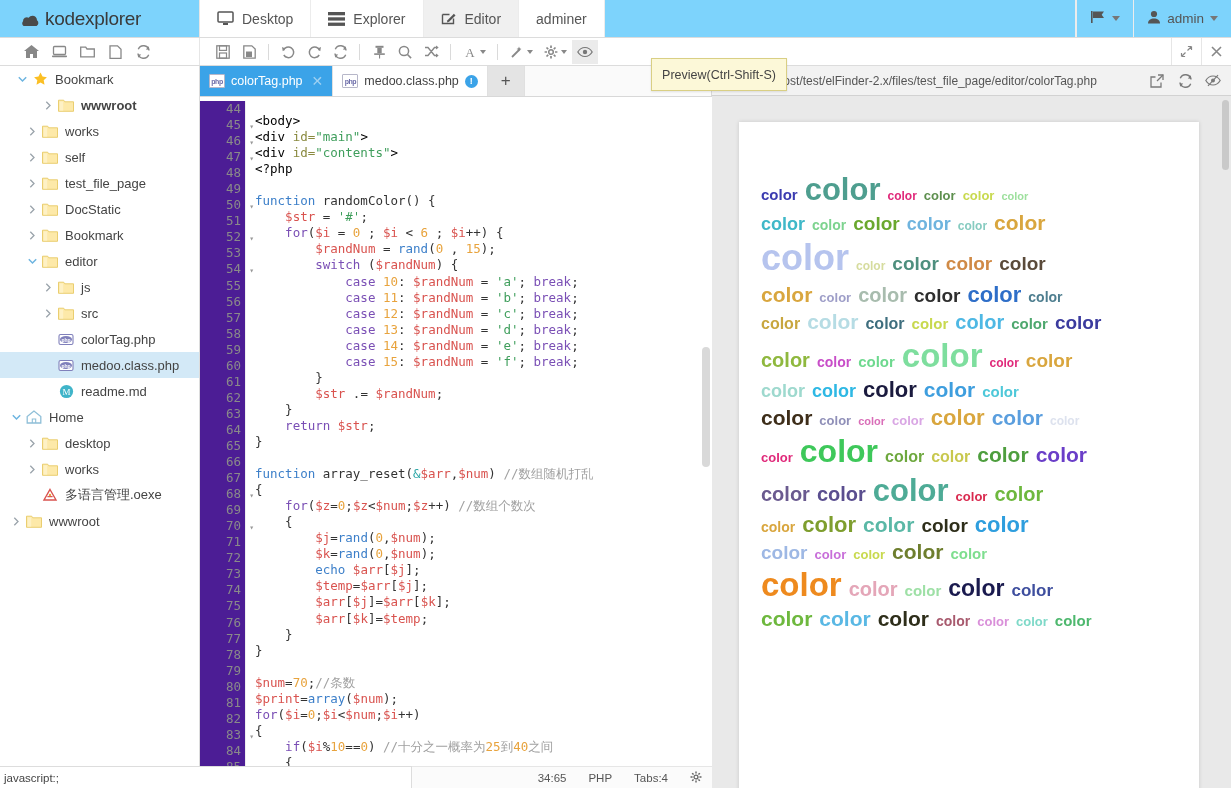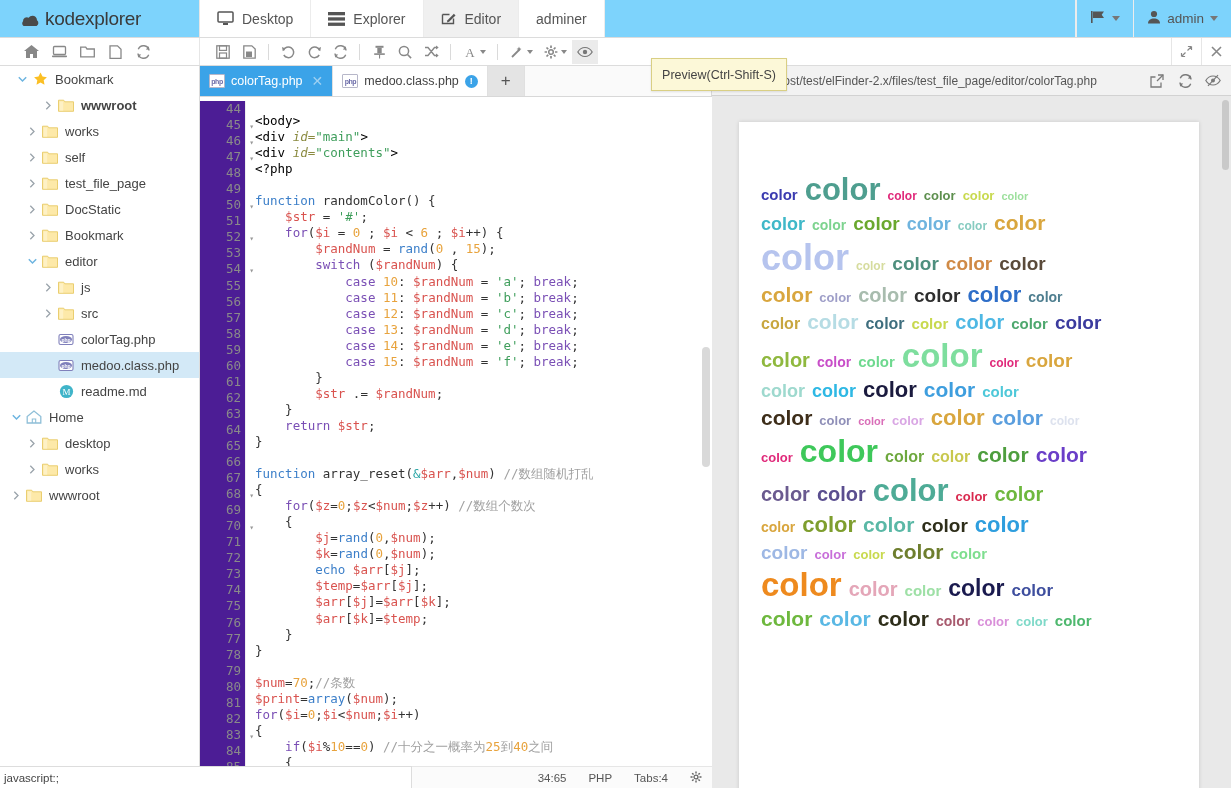--- a/index.html
+++ b/index.html
@@ -145,21 +145,21 @@
   }
   .cl { height:16.05px; }
   
   .k   { color:#7a4fb5; } 
   .fn  { color:#3c7fc9; }
   .var { color:#d9534f; }
   .str { color:#3f9e5c; }
   .num { color:#e8a33d; }
   .cm  { color:#a0a0a0; }
   .tag { color:#000000; }
-  .att { color:#8a8a3f;font-style:italic; }
+  .att { color:#8a8a3f; }
   .cyan{ color:#2aa5a5; }
 
   #vscroll {
     position:absolute; right:2px; top:250px; width:8px; height:120px;
     background:#d9d9d9; border-radius:4px; cursor:pointer;
   }
 
   #statusbar {
     position:absolute; bottom:0; left:0; width:512px; height:22px;
     background:#fbfbfb; border-top:1px solid #e6e6e6;
@@ -620,20 +620,31 @@
           <path d="M1.3 .8L5 4.5 1.3 8.2" fill="none" stroke="#9aa3ab" stroke-width="1.3"></path>
         </svg>
       </span>
       <span class="ico">
         <svg width="16" height="13" viewBox="0 0 16 13">
           <path d="M.5 1.2h5.2l1.1 1.6h8.7v9.5H.5z" fill="#fde9a9" stroke="#e8c964" stroke-width=".9"></path>
           <path d="M1.6 2.4h3.6v9.3H1.6z" fill="#fdf3cf" opacity=".75"></path>
         </svg>
       </span>
       <span class="lbl">works</span>
+    </div>
+    <div class="trow" style="padding-left: 24px;">
+      <span class="arrow"></span>
+      <span class="ico">
+        <svg width="16" height="14" viewBox="0 0 16 14">
+          <path d="M8 1.5L14 12H2z" fill="none" stroke="#d9534f" stroke-width="1.4"></path>
+          <path d="M5.4 8.6h5.2" stroke="#d9534f" stroke-width="1.3"></path>
+          <circle cx="8" cy="7" r="1.2" fill="#e8a33d"></circle>
+        </svg>
+      </span>
+      <span class="lbl">多语言管理.oexe</span>
     </div>
     <div class="trow" style="padding-left: 8px;">
       <span class="arrow">
         <svg width="7" height="9" viewBox="0 0 7 9">
           <path d="M1.3 .8L5 4.5 1.3 8.2" fill="none" stroke="#9aa3ab" stroke-width="1.3"></path>
         </svg>
       </span>
       <span class="ico">
         <svg width="16" height="13" viewBox="0 0 16 13">
           <path d="M.5 1.2h5.2l1.1 1.6h8.7v9.5H.5z" fill="#fde9a9" stroke="#e8c964" stroke-width=".9"></path>

